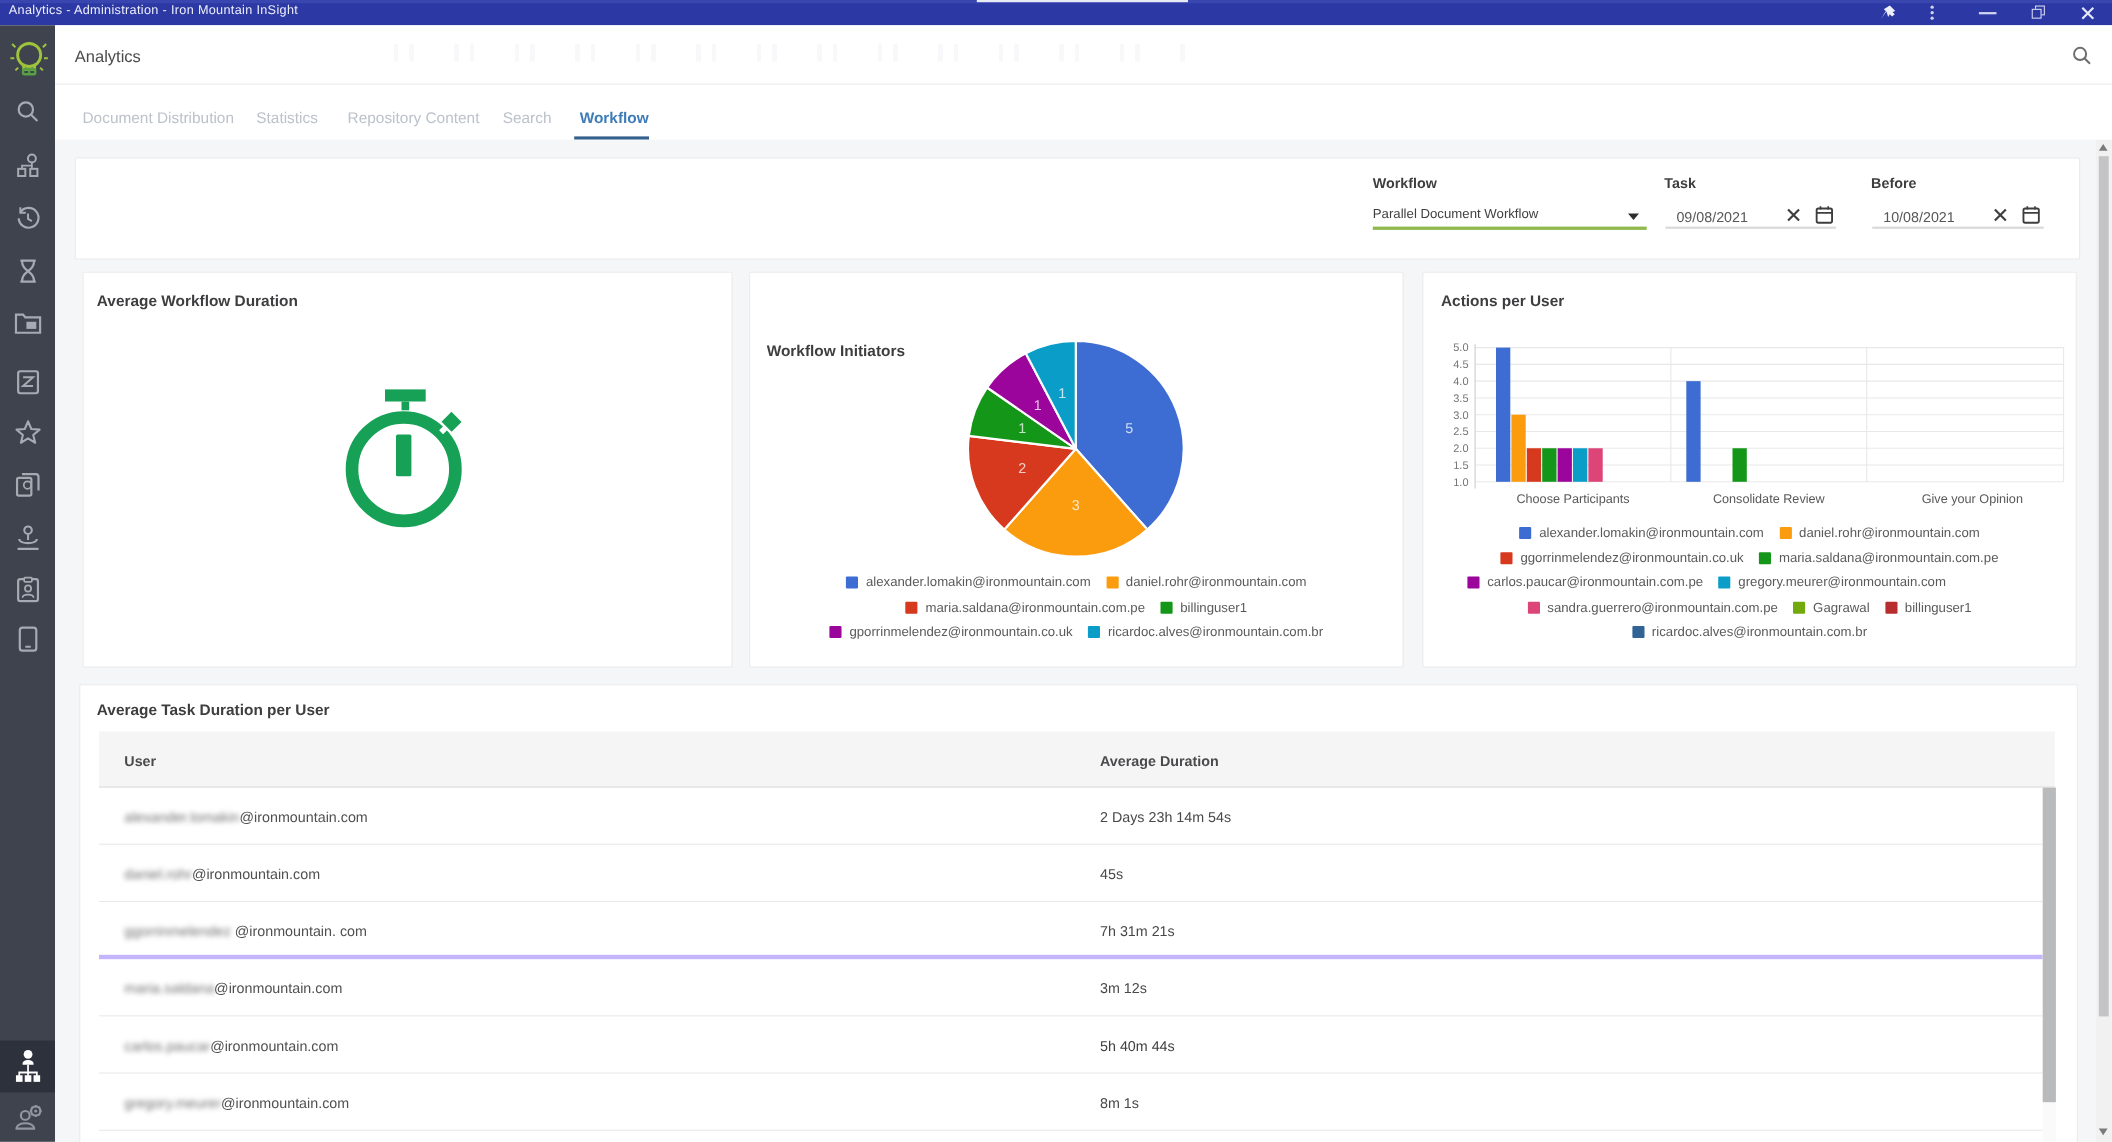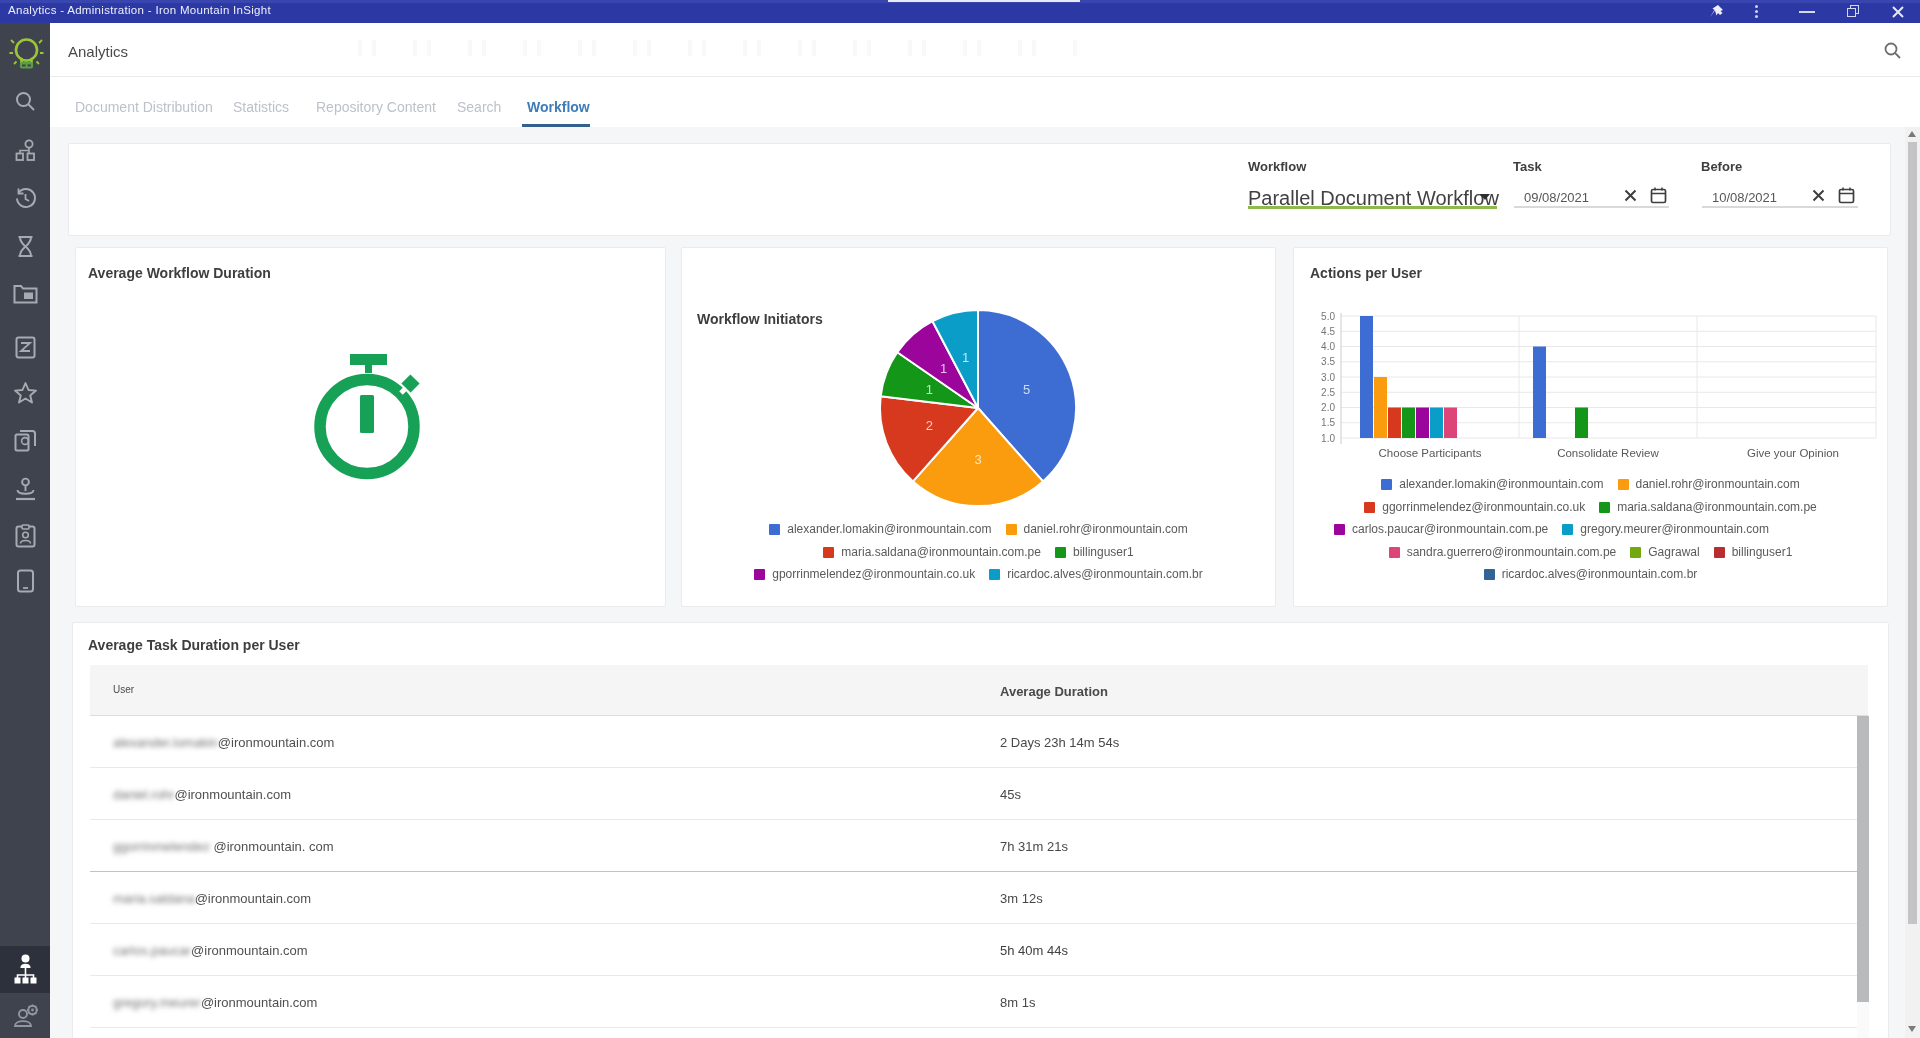--- a/index.html
+++ b/index.html
@@ -133,21 +133,21 @@
 <div class="abs" style="left:233px;top:99px;font-size:14px;color:#bcc1ca;">Statistics</div>
 <div class="abs" style="left:316px;top:99px;font-size:14px;color:#bcc1ca;">Repository Content</div>
 <div class="abs" style="left:457px;top:99px;font-size:14px;color:#bcc1ca;">Search</div>
 <div class="abs" style="left:527px;top:99px;font-size:14px;color:#3e7cb8;font-weight:bold;">Workflow</div>
 <div class="abs" style="left:522px;top:124px;width:68px;height:3px;background:#33608c;"></div>
 
 <div class="abs" style="left:50px;top:127px;width:1855px;height:911px;background:#f5f6f7;"></div>
 
 <div class="card" style="left:68px;top:143px;width:1823px;height:93px;"></div>
 <div class="abs" style="left:1248px;top:159px;font-size:13px;font-weight:bold;color:#3e3e40;">Workflow</div>
-<div class="abs" style="left:1248px;top:187px;font-size:20px;color:#414143;text-align:center;">Parallel Document Workflow</div>
+<div class="abs" style="left:1248px;top:187px;font-size:12px;color:#414143;text-align:center;">Parallel Document Workflow</div>
 <div class="abs" style="left:1480px;top:194px;width:0;height:0;border-left:5.5px solid transparent;border-right:5.5px solid transparent;border-top:6.5px solid #2e2e30;"></div>
 <div class="abs" style="left:1248px;top:206px;width:249px;height:2.5px;background:#8fb94d;"></div>
 <div class="abs" style="left:1513px;top:159px;font-size:13px;font-weight:bold;color:#3e3e40;">Task</div>
 <div class="abs" style="left:1524px;top:190px;font-size:13px;color:#57575a;">09/08/2021</div>
 <svg class="abs" style="left:1624px;top:189px" width="13" height="13" viewBox="0 0 13 13">
       <path d="M1.5 1.5 L11.5 11.5 M11.5 1.5 L1.5 11.5" stroke="#3e3e40" stroke-width="2"></path>
     </svg>
 <svg class="abs" style="left:1650px;top:187px" width="17" height="17" viewBox="0 0 17 17">
       <rect x="1.5" y="2.5" width="14" height="13" rx="1.5" fill="none" stroke="#3e3e40" stroke-width="1.7"></rect>
       <line x1="1.5" y1="6.5" x2="15.5" y2="6.5" stroke="#3e3e40" stroke-width="1.5"></line>
@@ -269,32 +269,32 @@
   <span class="it"><span class="sq" style="background:#72aa0e"></span>Gagrawal</span>
   <span class="it"><span class="sq" style="background:#b82e2e"></span>billinguser1</span>
 </div>
 <div class="leg" style="left:1293px;top:567px;width:595px;">
   <span class="it"><span class="sq" style="background:#316395"></span>ricardoc.alves@ironmountain.com.br</span>
 </div>
 
 <div class="card" style="left:72px;top:622px;width:1817px;height:420px;"></div>
 <div class="ctitle" style="left:88px;top:637px;">Average Task Duration per User</div>
 <div class="abs" style="left:90px;top:665px;width:1778px;height:51px;background:#f5f5f6;border-bottom:1px solid #dcdcde;"></div>
-<div class="abs" style="left:113px;top:684px;font-size:10px;font-weight:normal;color:#4a4a4c;">User</div>
+<div class="abs" style="left:113px;top:684px;font-size:13px;font-weight:bold;color:#4a4a4c;">User</div>
 <div class="abs" style="left:1000px;top:684px;font-size:13px;font-weight:bold;color:#4a4a4c;">Average Duration</div>
 <div class="abs" style="left:90px;top:716px;width:1767px;">
   <div style="height:52px;border-bottom:1px solid #e9e9eb;position:relative;">
     <div style="position:absolute;left:23px;top:19px;font-size:13px;color:#505052;"><span style="filter:blur(2.6px);color:#737375;">alexander.lomakin</span>@ironmountain.com</div>
     <div style="position:absolute;left:910px;top:19px;font-size:13px;color:#48484a;">2 Days 23h 14m 54s</div>
   </div>
   <div style="height:52px;border-bottom:1px solid #e9e9eb;position:relative;">
     <div style="position:absolute;left:23px;top:19px;font-size:13px;color:#505052;"><span style="filter:blur(2.6px);color:#737375;">daniel.rohr</span>@ironmountain.com</div>
     <div style="position:absolute;left:910px;top:19px;font-size:13px;color:#48484a;">45s</div>
   </div>
-  <div style="height:52px;border-bottom:1px solid #c4b5fd;position:relative;">
+  <div style="height:52px;border-bottom:4px solid #c4b5fd;position:relative;">
     <div style="position:absolute;left:23px;top:19px;font-size:13px;color:#505052;"><span style="filter:blur(2.6px);color:#737375;">ggorrinmelendez</span> @ironmountain. com</div>
     <div style="position:absolute;left:910px;top:19px;font-size:13px;color:#48484a;">7h 31m 21s</div>
   </div>
   <div style="height:52px;border-bottom:1px solid #e9e9eb;position:relative;">
     <div style="position:absolute;left:23px;top:19px;font-size:13px;color:#505052;"><span style="filter:blur(2.6px);color:#737375;">maria.saldana</span>@ironmountain.com</div>
     <div style="position:absolute;left:910px;top:19px;font-size:13px;color:#48484a;">3m 12s</div>
   </div>
   <div style="height:52px;border-bottom:1px solid #e9e9eb;position:relative;">
     <div style="position:absolute;left:23px;top:19px;font-size:13px;color:#505052;"><span style="filter:blur(2.6px);color:#737375;">carlos.paucar</span>@ironmountain.com</div>
     <div style="position:absolute;left:910px;top:19px;font-size:13px;color:#404040;">5h 40m 44s</div>

